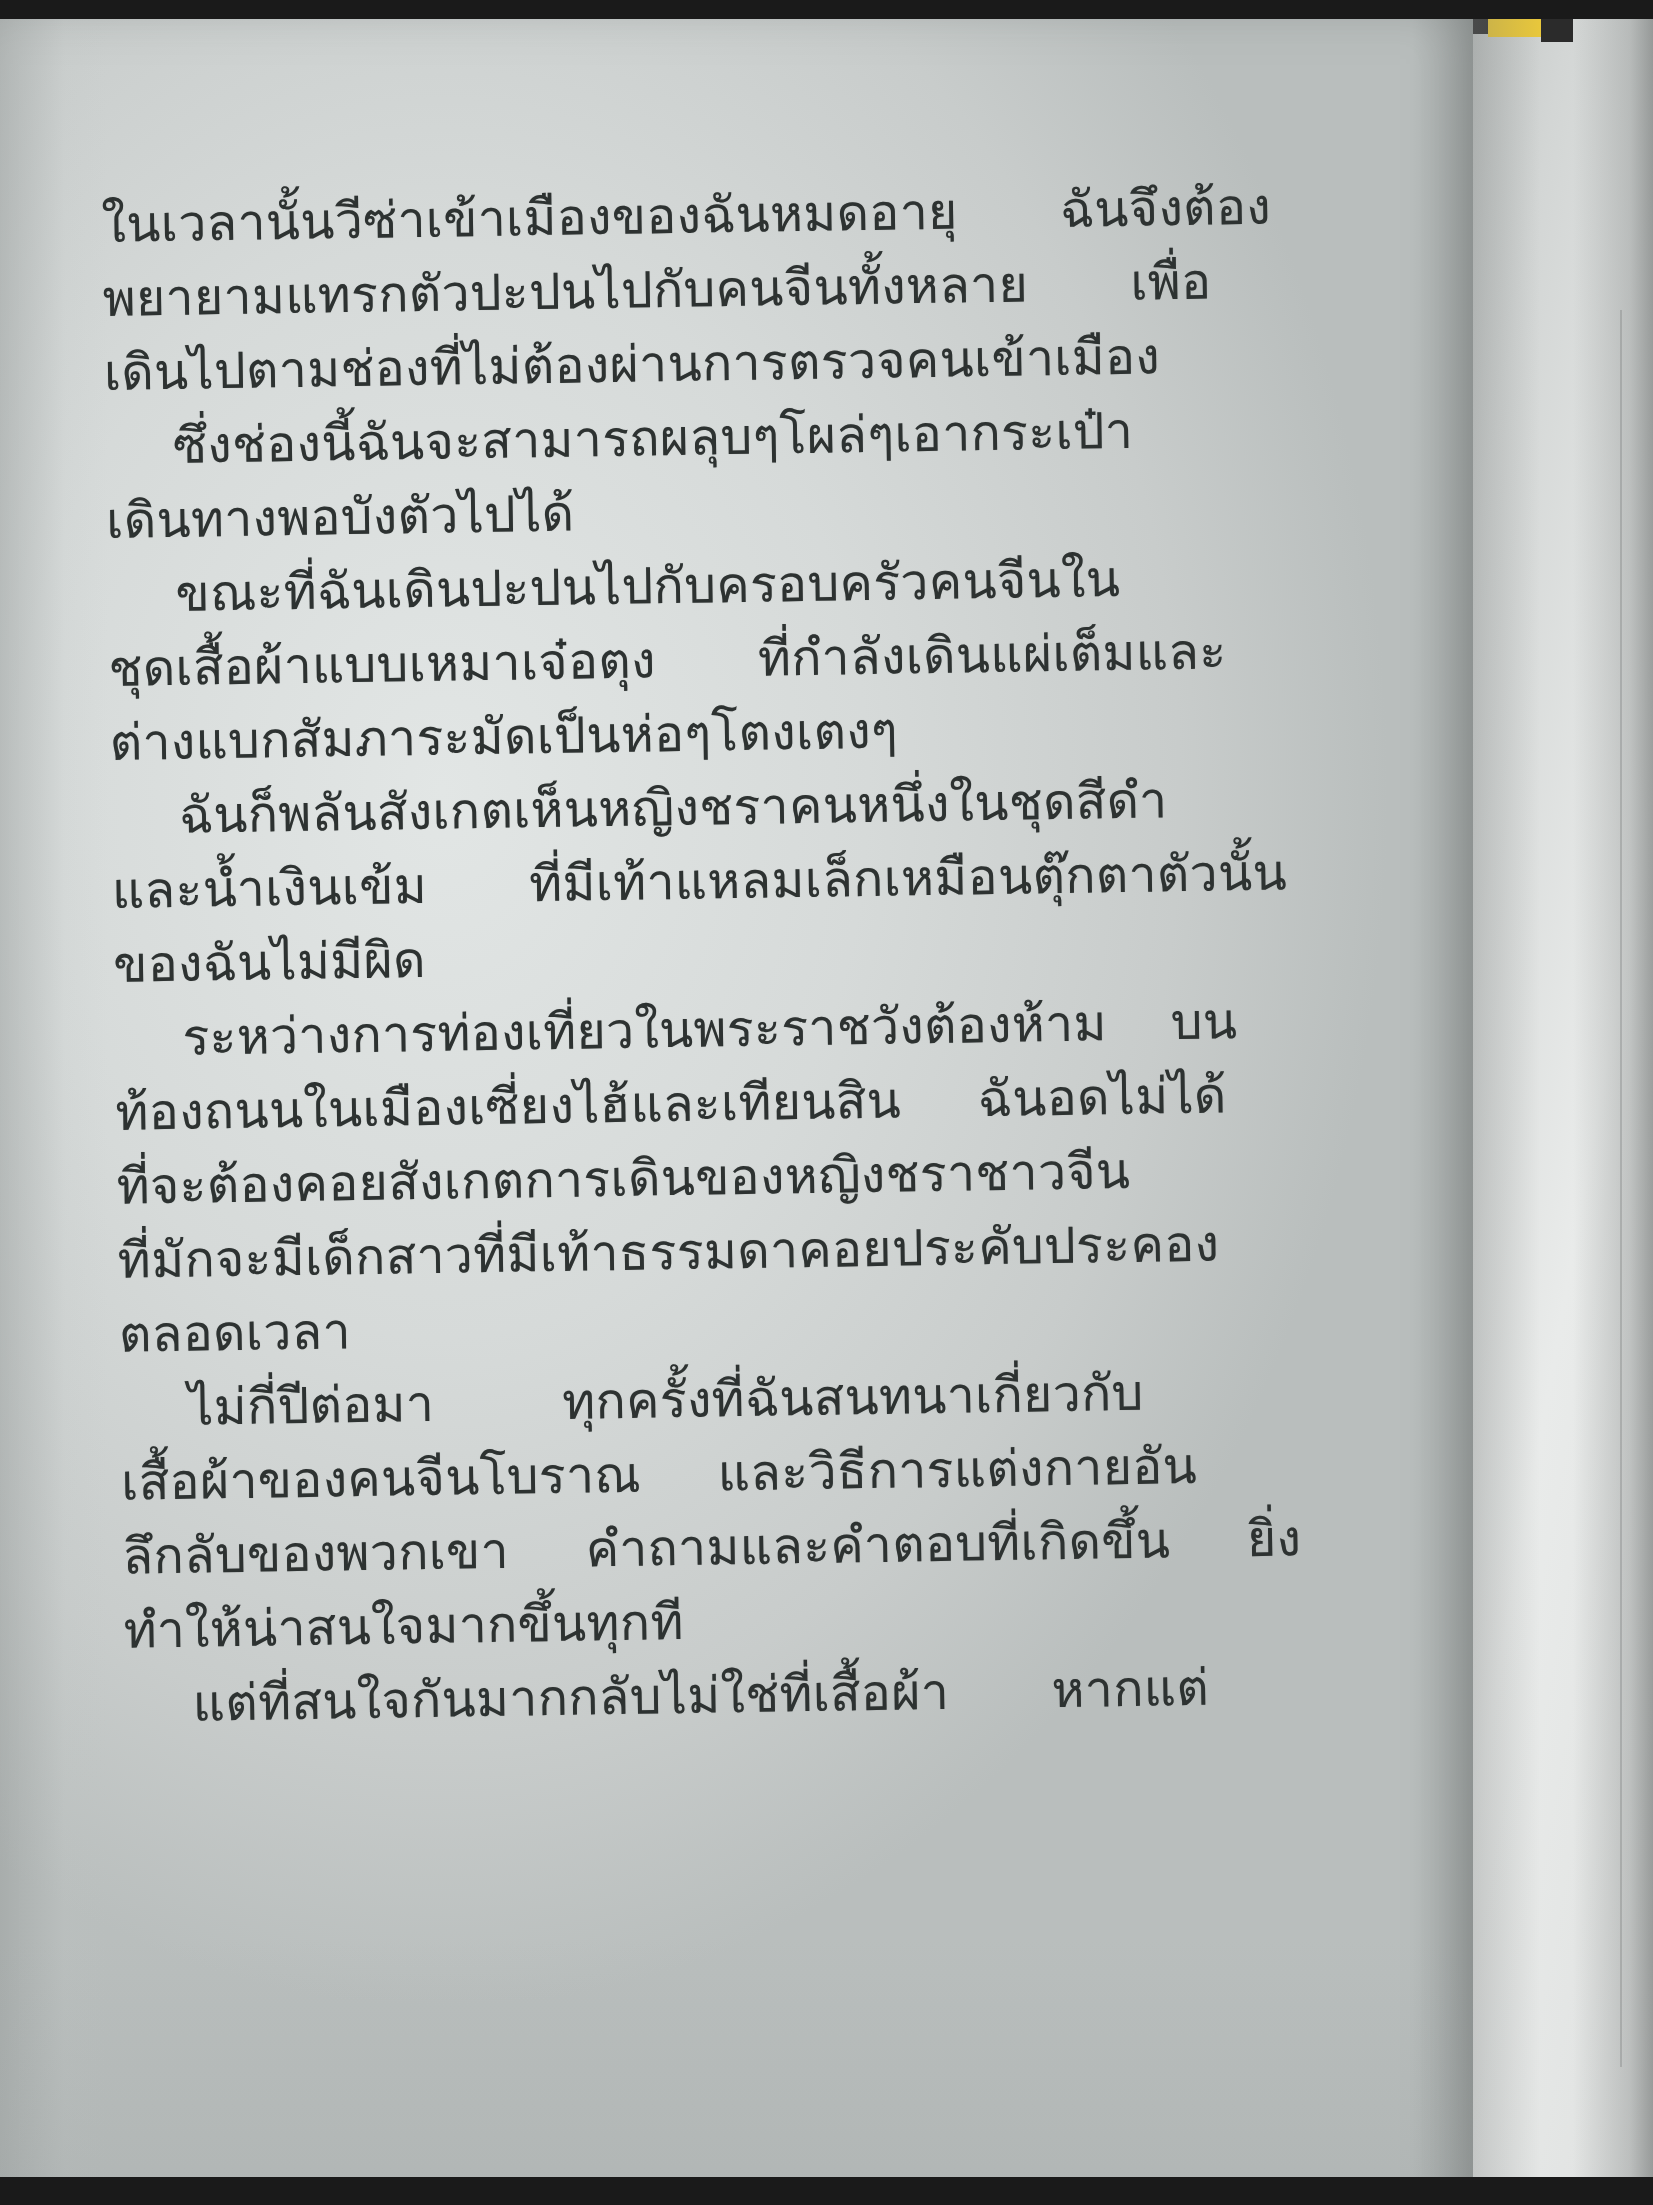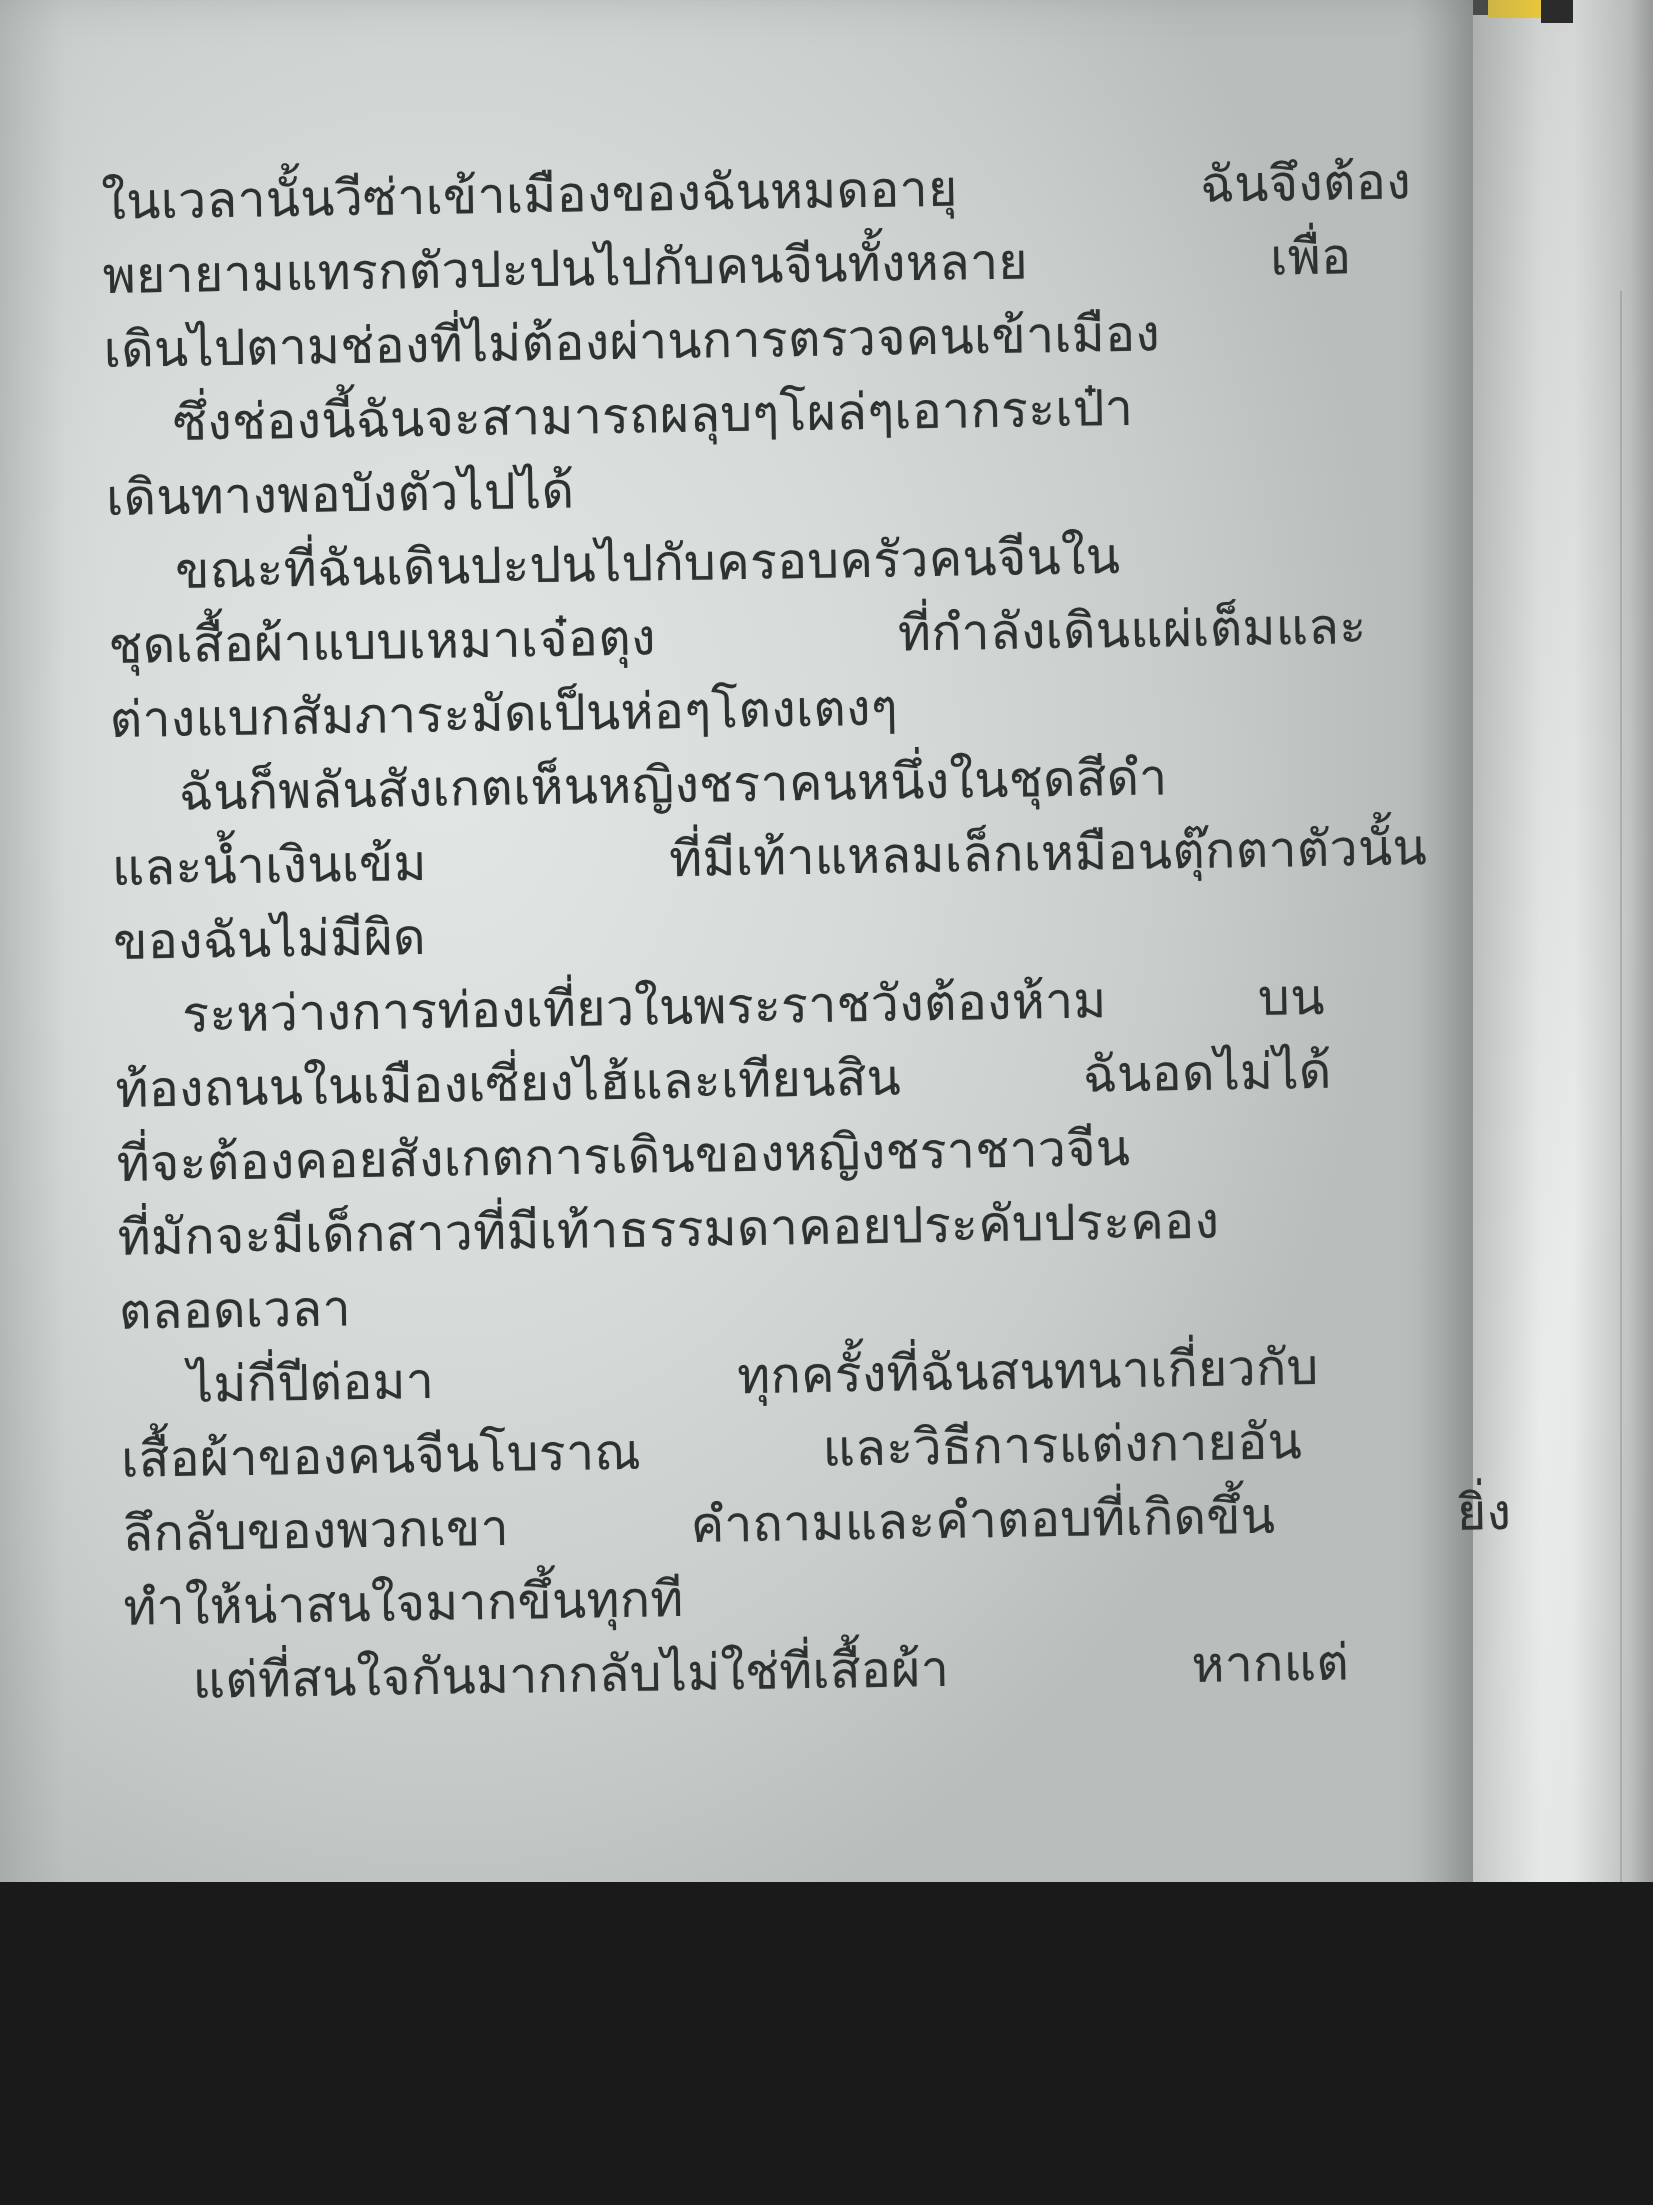--- a/index.html
+++ b/index.html
@@ -3,24 +3,25 @@
 <meta charset="utf-8">
 <style>
   html, body {
     margin: 0;
     padding: 0;
     background: #1a1a1a;
   }
   .page {
     position: relative;
     width: 1654px;
-    height: 1882px;
+    height: 2158px;
     overflow: hidden;
     background: #cfd3d2;
-    font-family: Liberation Mono, monospace;
+    font-family: Liberation Serif, serif;
+    margin-top: 19px;
   }
 
   
   .bg-right {
     position: absolute;
     top: 0;
     right: 0;
     width: 243px;
     height: 2205px;
     background: linear-gradient(100deg, #b9bdbc 0%, #d3d6d5 25%, #e9ebea 60%, #dfe1e0 100%);

